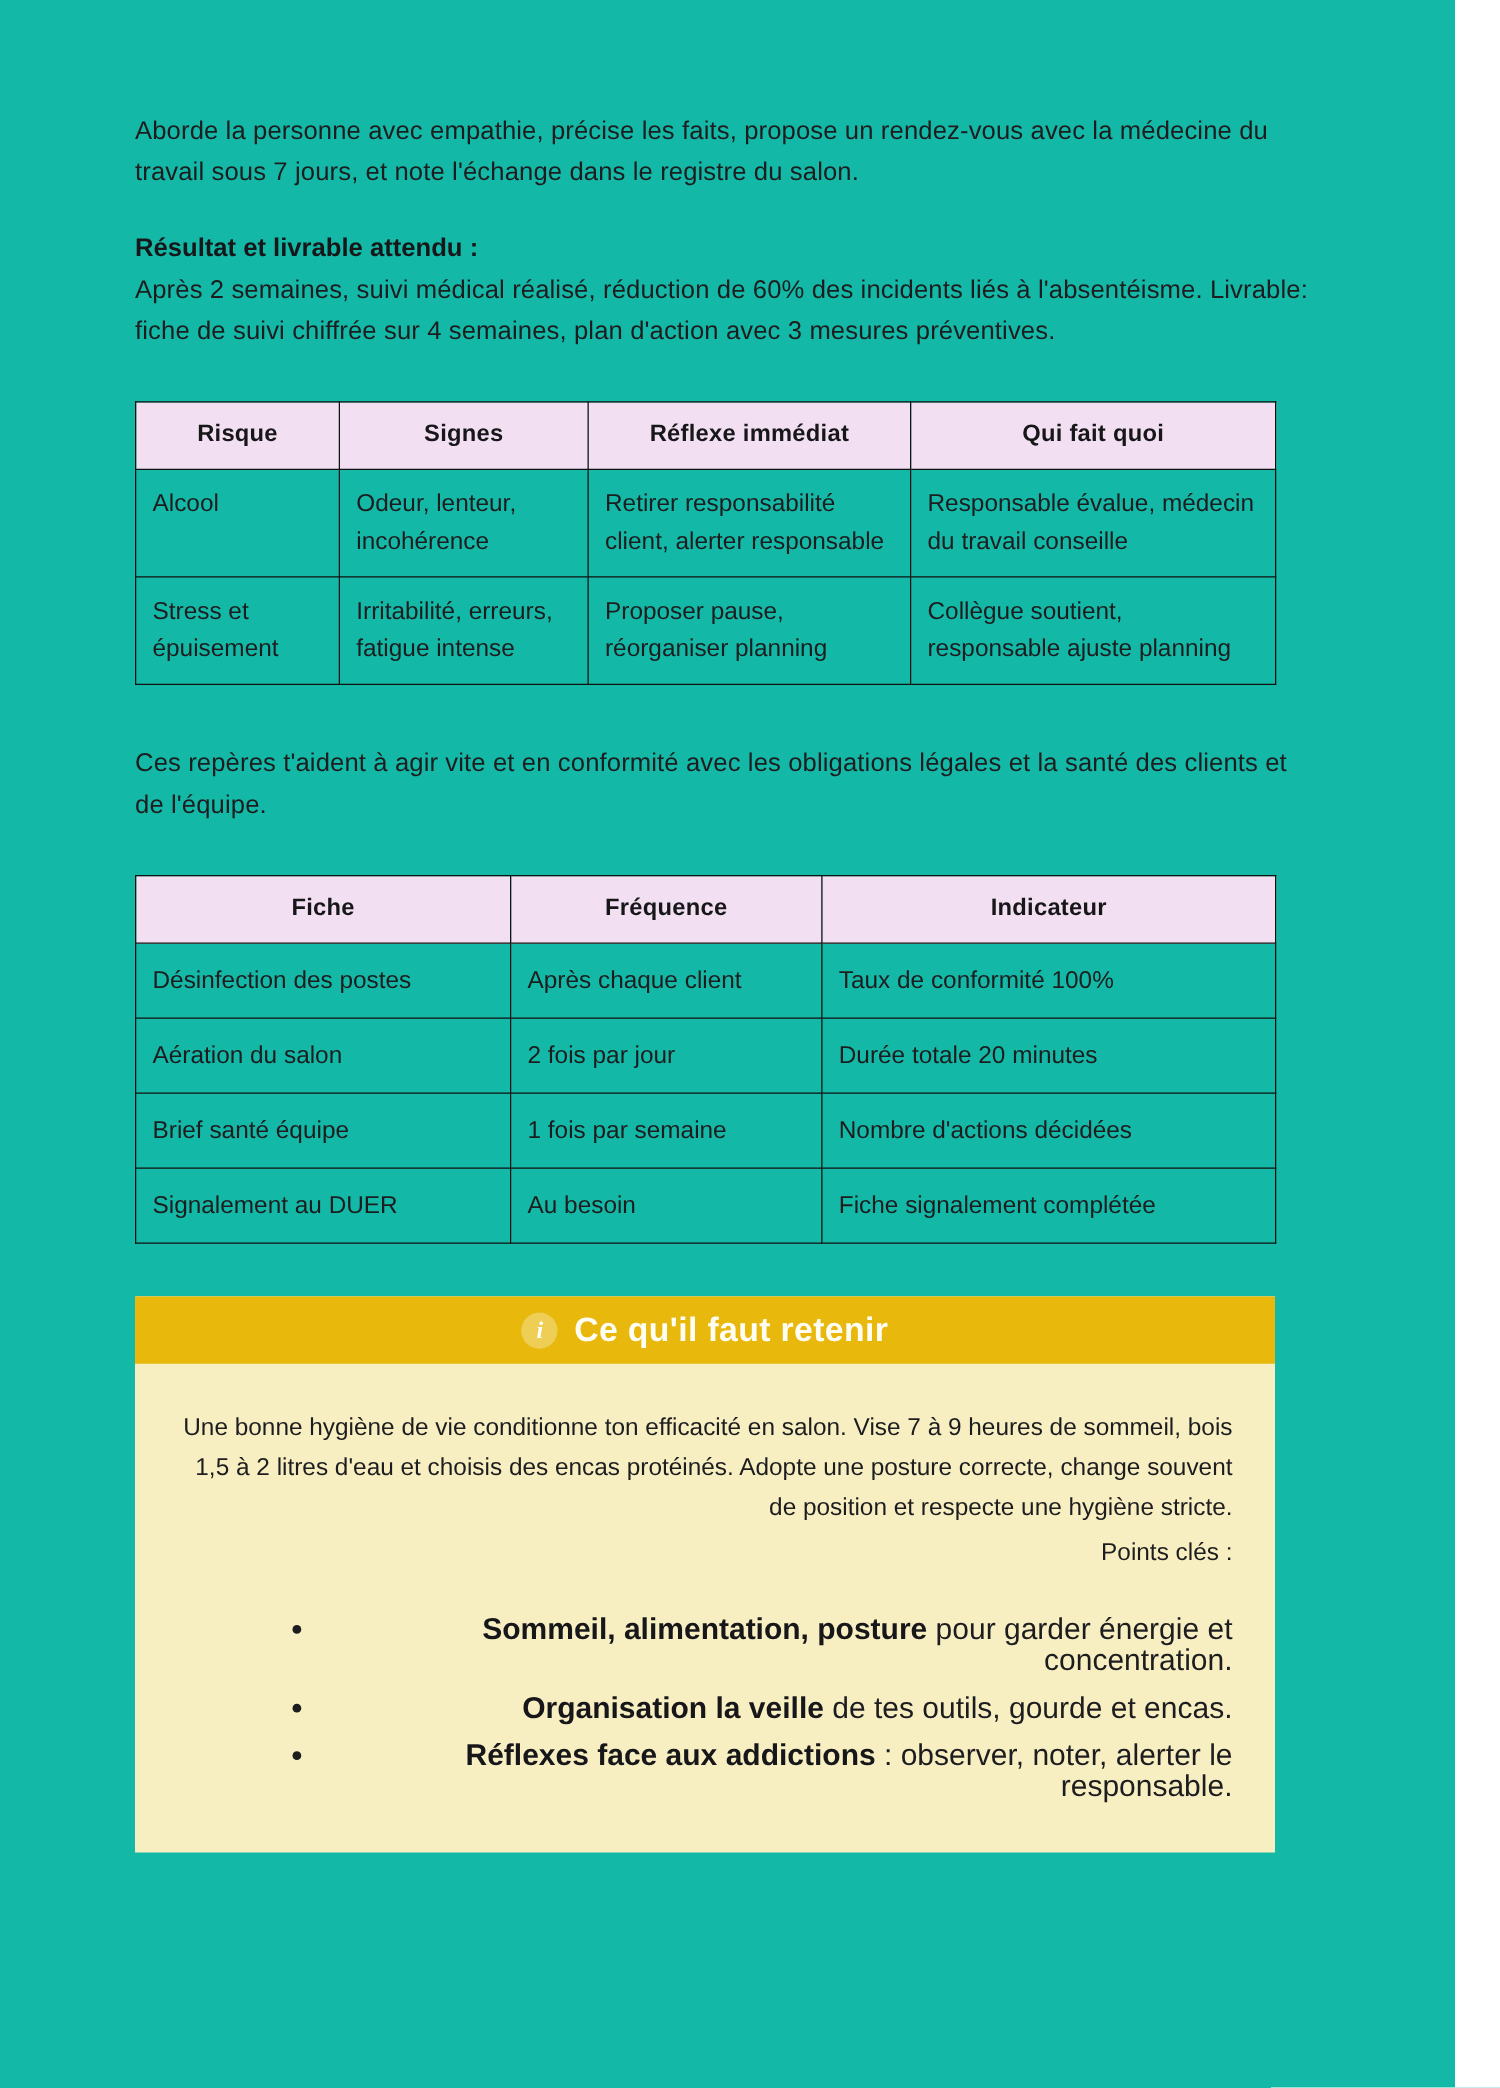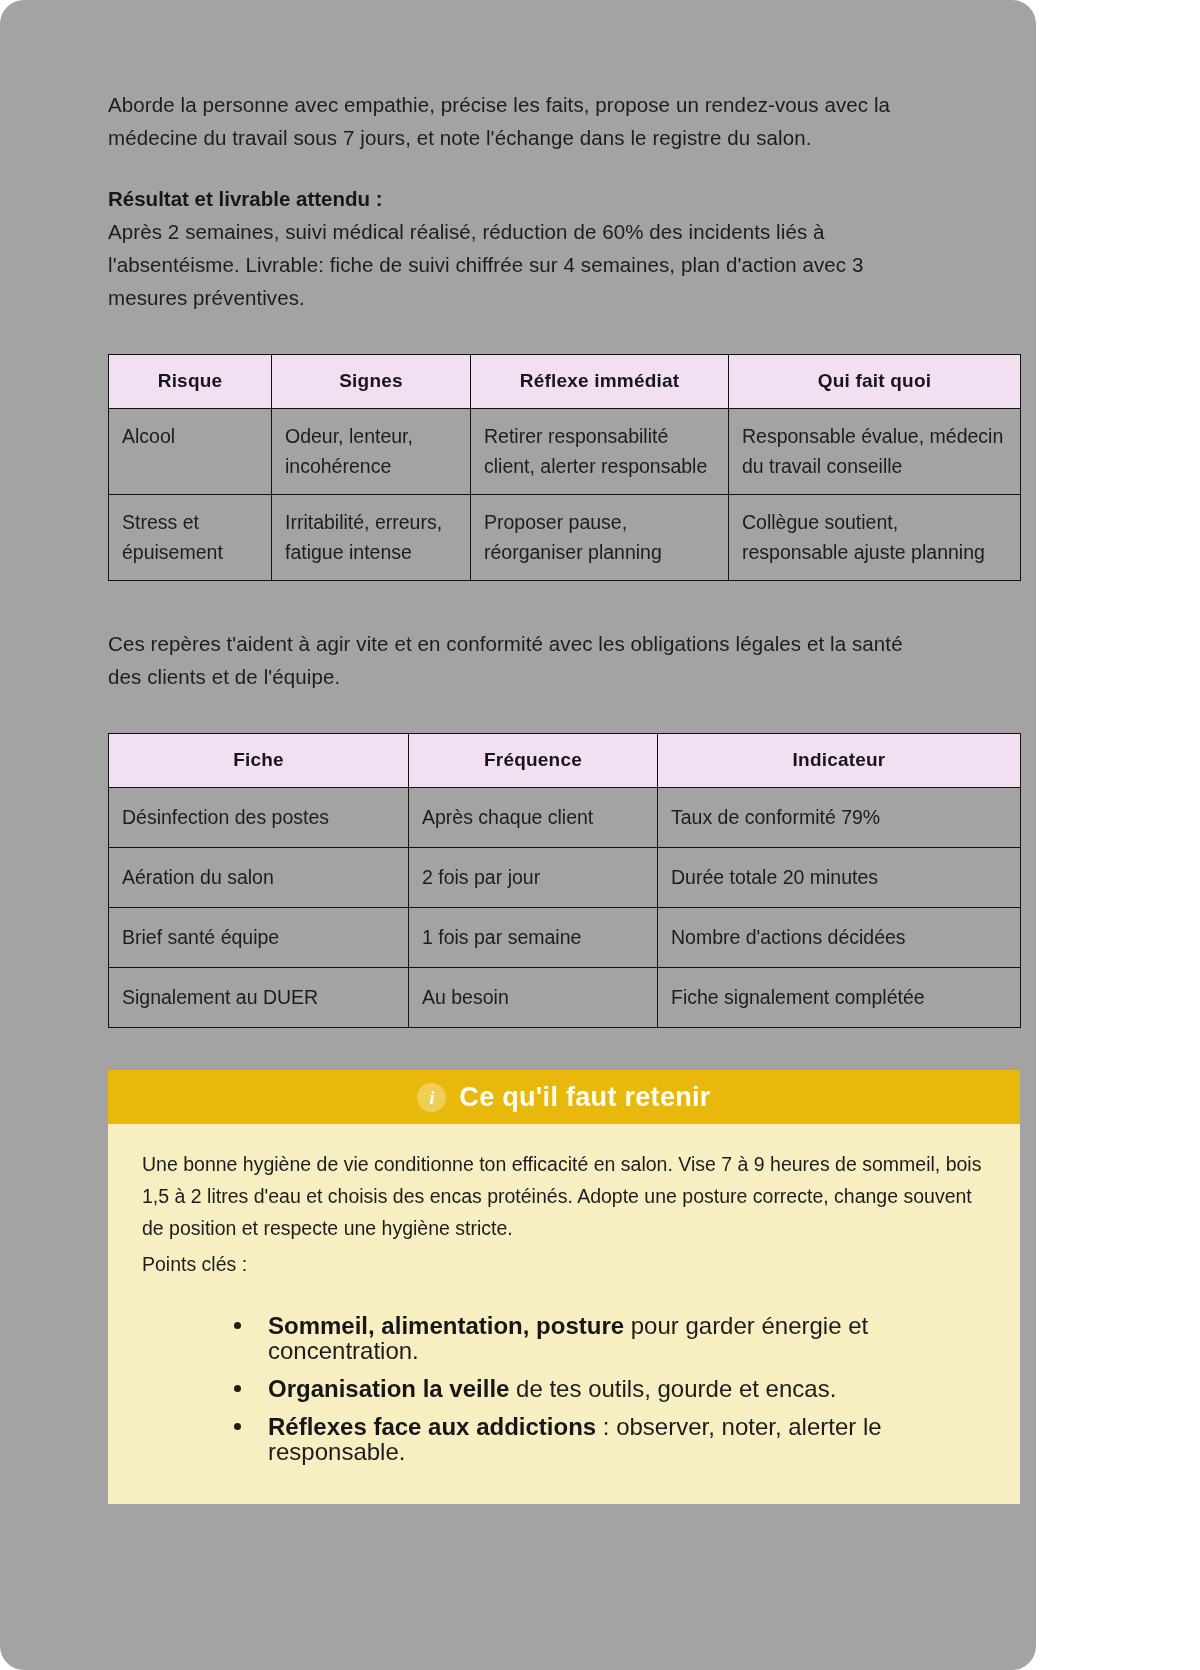--- a/index.html
+++ b/index.html
@@ -10,25 +10,24 @@
   body {
     width: 1200px;
     height: 1670px;
     font-family: "Liberation Sans", sans-serif;
     color: #1a1a1a;
     position: relative;
     overflow: hidden;
   }
   .page {
     box-sizing: border-box;
-    width: 1036px;
+    width: 1164px;
     height: 1670px;
     padding: 88px 108px 0 108px;
-    background: #a3a3a3;
-    border-radius: 24px;
+    background: #14b8a6;
   }
 
   
   .para {
     font-size: 20.5px;
     line-height: 33px;
     color: #1d1d1f;
     letter-spacing: 0.1px;
     margin: 0;
   }
@@ -112,21 +111,22 @@
     font-family: "Liberation Serif", serif;
     line-height: 1;
   }
   .callout-title {
     font-size: 27px;
     font-weight: bold;
     color: #fffdf4;
     letter-spacing: 0.3px;
   }
   .callout-body {
-    padding: 24px 34px 40px 34px;
+    padding: 35px 34px 40px 34px;
+    text-align: right;
   }
   .callout-body p {
     margin: 0;
     font-size: 19.5px;
     line-height: 32px;
     color: #1d1d1f;
   }
   .callout-body .points-label { margin-top: 4px; }
   ul.key-points {
     margin: 33px 0 0 0;
@@ -208,21 +208,21 @@
       <tr>
         <th>Fiche</th>
         <th>Fréquence</th>
         <th>Indicateur</th>
       </tr>
     </thead>
     <tbody>
       <tr>
         <td>Désinfection des postes</td>
         <td>Après chaque client</td>
-        <td>Taux de conformité 79%</td>
+        <td>Taux de conformité 100%</td>
       </tr>
       <tr>
         <td>Aération du salon</td>
         <td>2 fois par jour</td>
         <td>Durée totale 20 minutes</td>
       </tr>
       <tr>
         <td>Brief santé équipe</td>
         <td>1 fois par semaine</td>
         <td>Nombre d'actions décidées</td>

